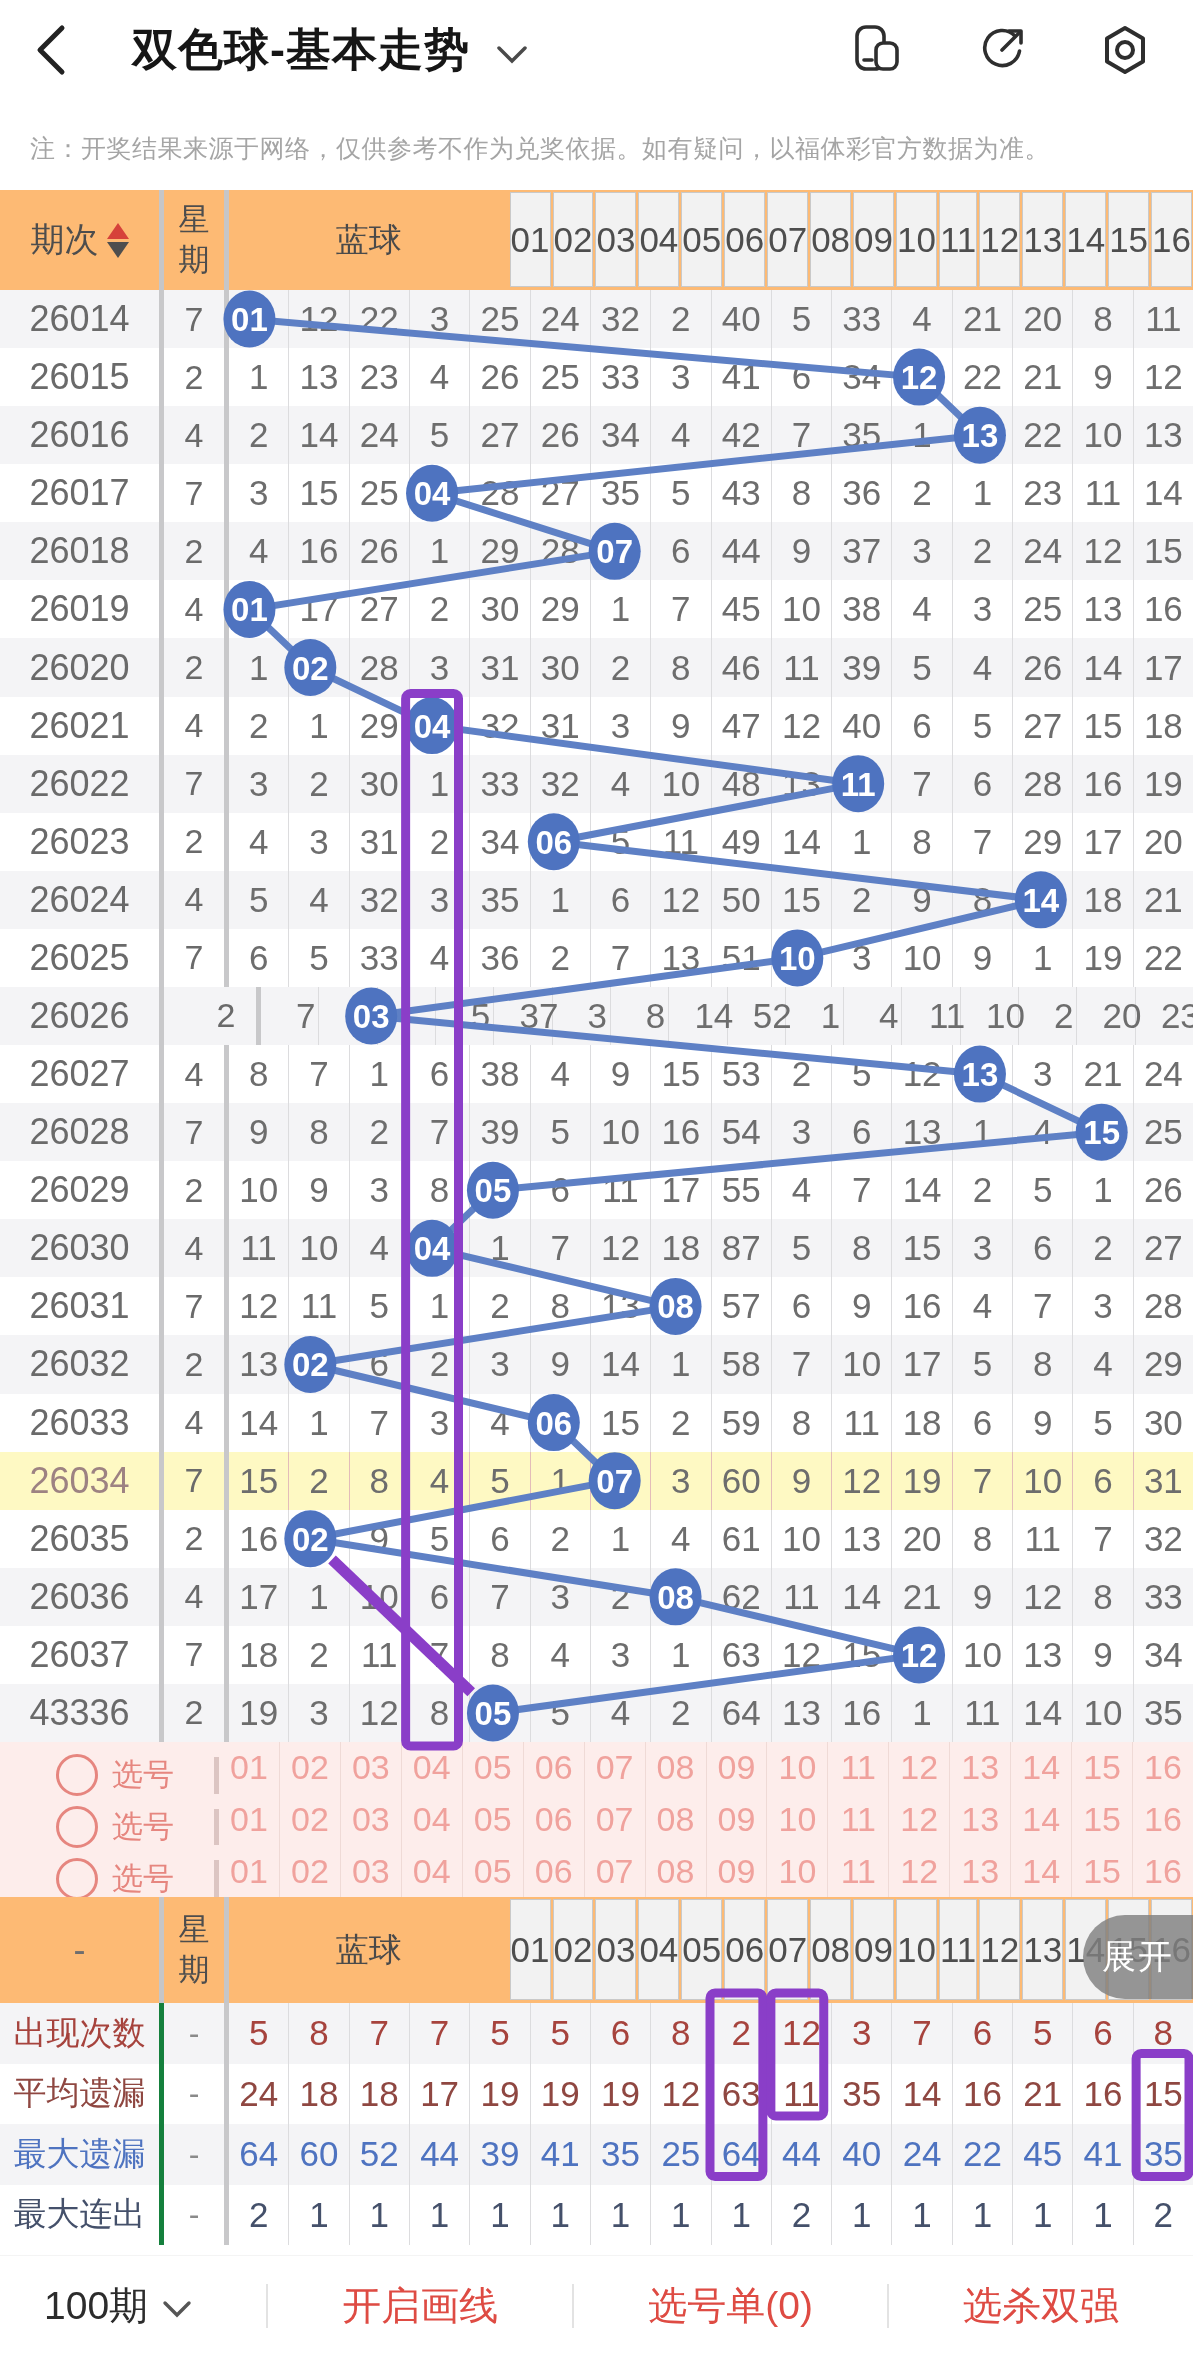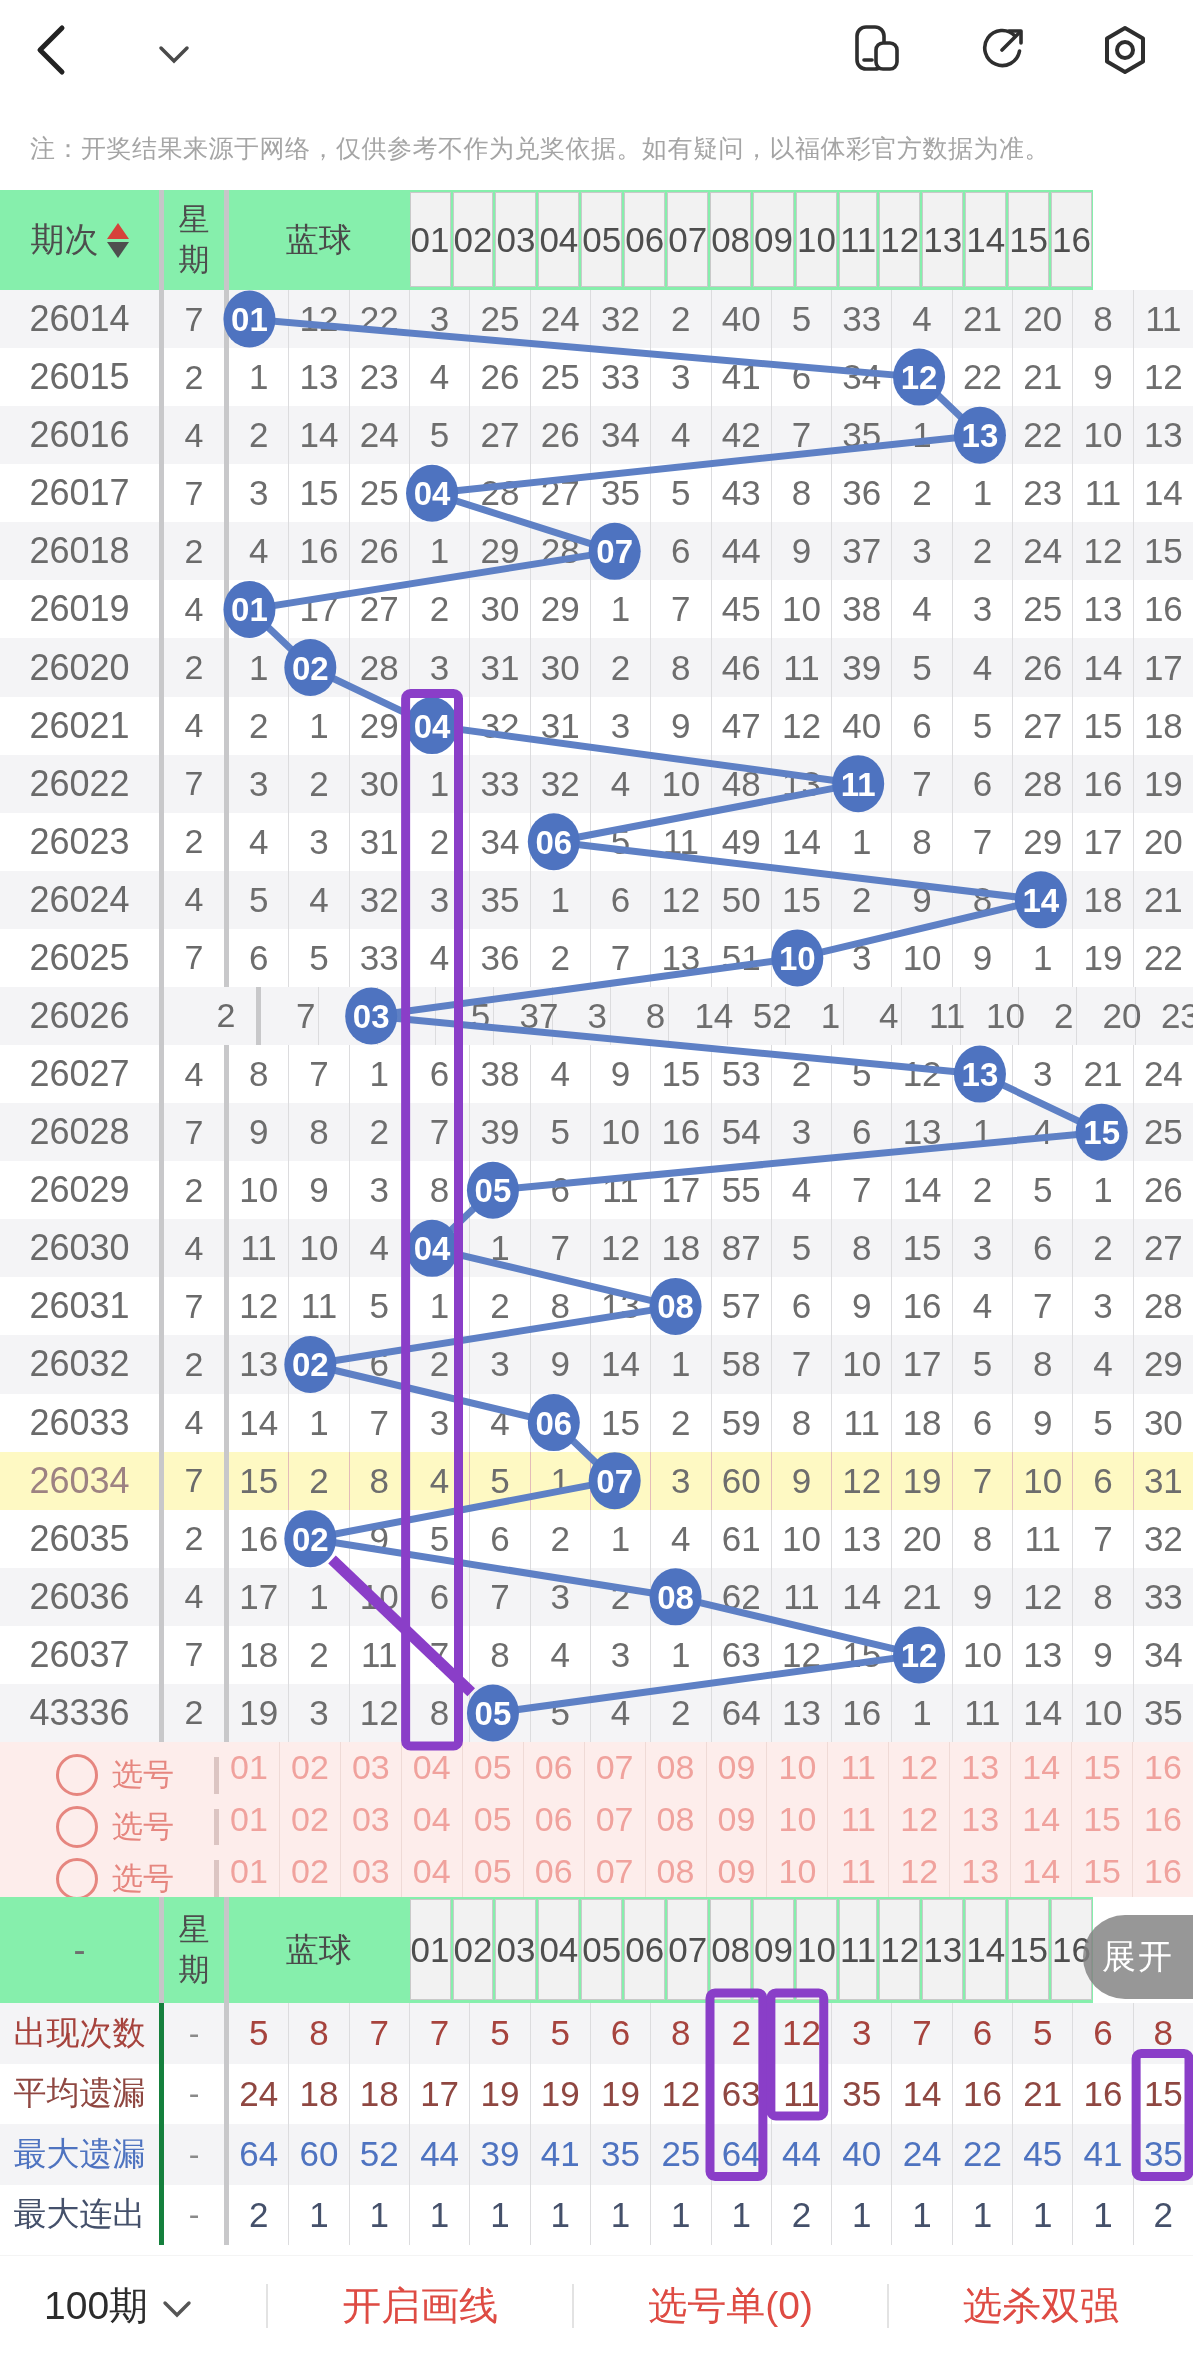--- a/index.html
+++ b/index.html
@@ -12,21 +12,21 @@
   .title-wrap{display:flex;align-items:center;margin-left:58px;}
   .title{font-size:45px;font-weight:bold;color:#161616;letter-spacing:1px;}
   .title-caret{margin-left:26px;margin-top:10px;}
   .top-icons{position:absolute;right:40px;top:0;height:100px;display:flex;align-items:center;gap:68px;}
   .ticon{width:56px;height:56px;display:block;}
 
   
   .note{position:absolute;top:132px;left:30px;right:16px;font-size:25px;color:#a5a5a5;letter-spacing:.5px;}
 
   
-  .thead{position:absolute;left:0;width:1093px;background:#86efac;display:flex;}
+  .thead{position:absolute;left:0;width:1193px;background:#fdba74;display:flex;}
   .thead.h1{top:190px;height:100px;}
   .thead.h2{top:1897px;height:106px;}
   .h-left{width:159px;border-right:5px solid #c6c6c8;display:flex;align-items:center;justify-content:center;}
   .h-period-txt{font-size:34px;color:#4d4d4d;}
   .sort{display:flex;flex-direction:column;margin-left:8px;gap:3px;}
   .sort .up{width:0;height:0;border-left:11px solid transparent;border-right:11px solid transparent;border-bottom:16px solid #d6423a;}
   .sort .dn{width:0;height:0;border-left:11px solid transparent;border-right:11px solid transparent;border-top:16px solid #4e4e4e;}
   .h-dash{font-size:36px;color:#6e6e6e;}
   .h-week{width:60px;border-right:5px solid #c6c6c8;display:flex;align-items:center;justify-content:center;}
   .h-week span{display:block;width:36px;font-size:31px;line-height:40px;color:#4d4d4d;text-align:center;word-break:break-all;}
@@ -86,20 +86,21 @@
 
 <div class="app">
 
   <div class="topbar">
     <div class="back-btn">
       <svg width="46" height="60" viewBox="0 0 46 60">
         <path d="M34 8 L12 30 L34 52" fill="none" stroke="#222" stroke-width="5" stroke-linecap="round" stroke-linejoin="round"></path>
       </svg>
     </div>
     <div class="title-wrap">
+      <span class="title">双色球-基本走势</span>
       <svg class="title-caret" width="32" height="20" viewBox="0 0 32 20">
         <path d="M3 3 L16 16 L29 3" fill="none" stroke="#4a4a4a" stroke-width="3.5" stroke-linecap="round"></path>
       </svg>
     </div>
     <div class="top-icons">
       <svg class="ticon" viewBox="0 0 56 56">
         <rect x="8" y="5" width="27" height="42" rx="9" fill="none" stroke="#2e2e2e" stroke-width="3.6"></rect>
         <rect x="27" y="21" width="21" height="26" rx="7" fill="#ffffff" stroke="#2e2e2e" stroke-width="3.6"></rect>
         <line x1="15" y1="38" x2="23" y2="38" stroke="#2e2e2e" stroke-width="3.6" stroke-linecap="round"></line>
       </svg>

